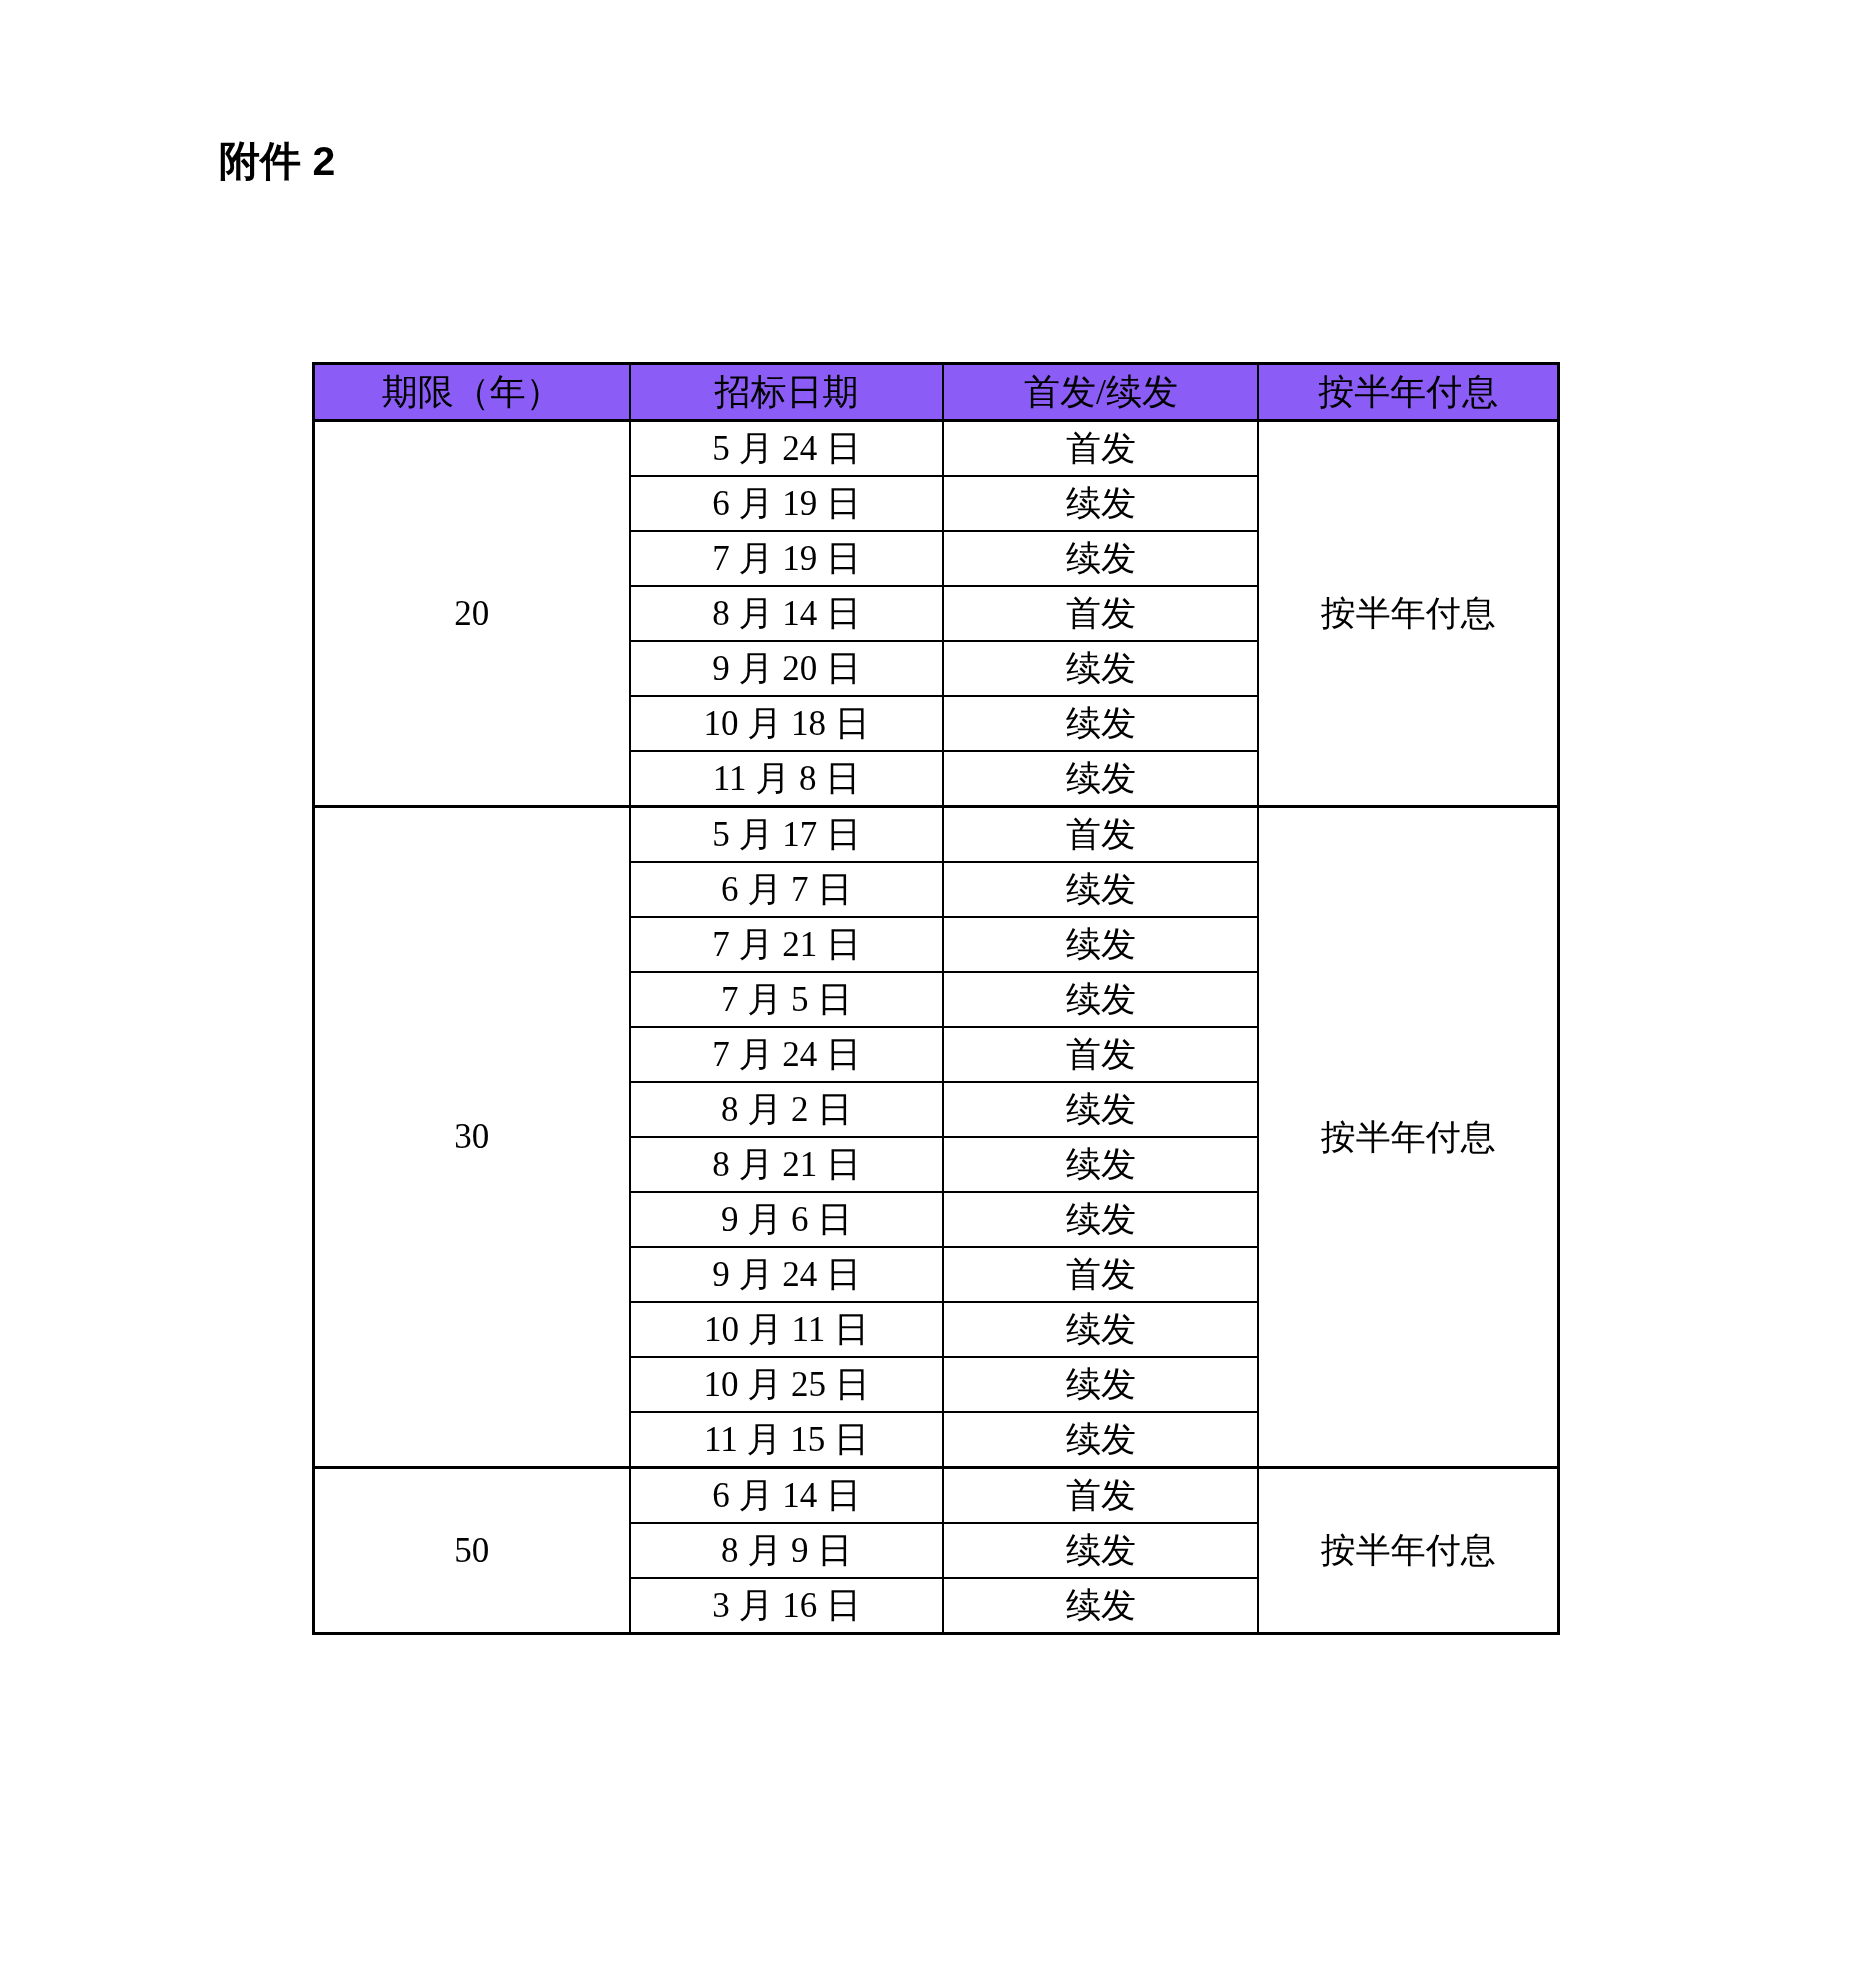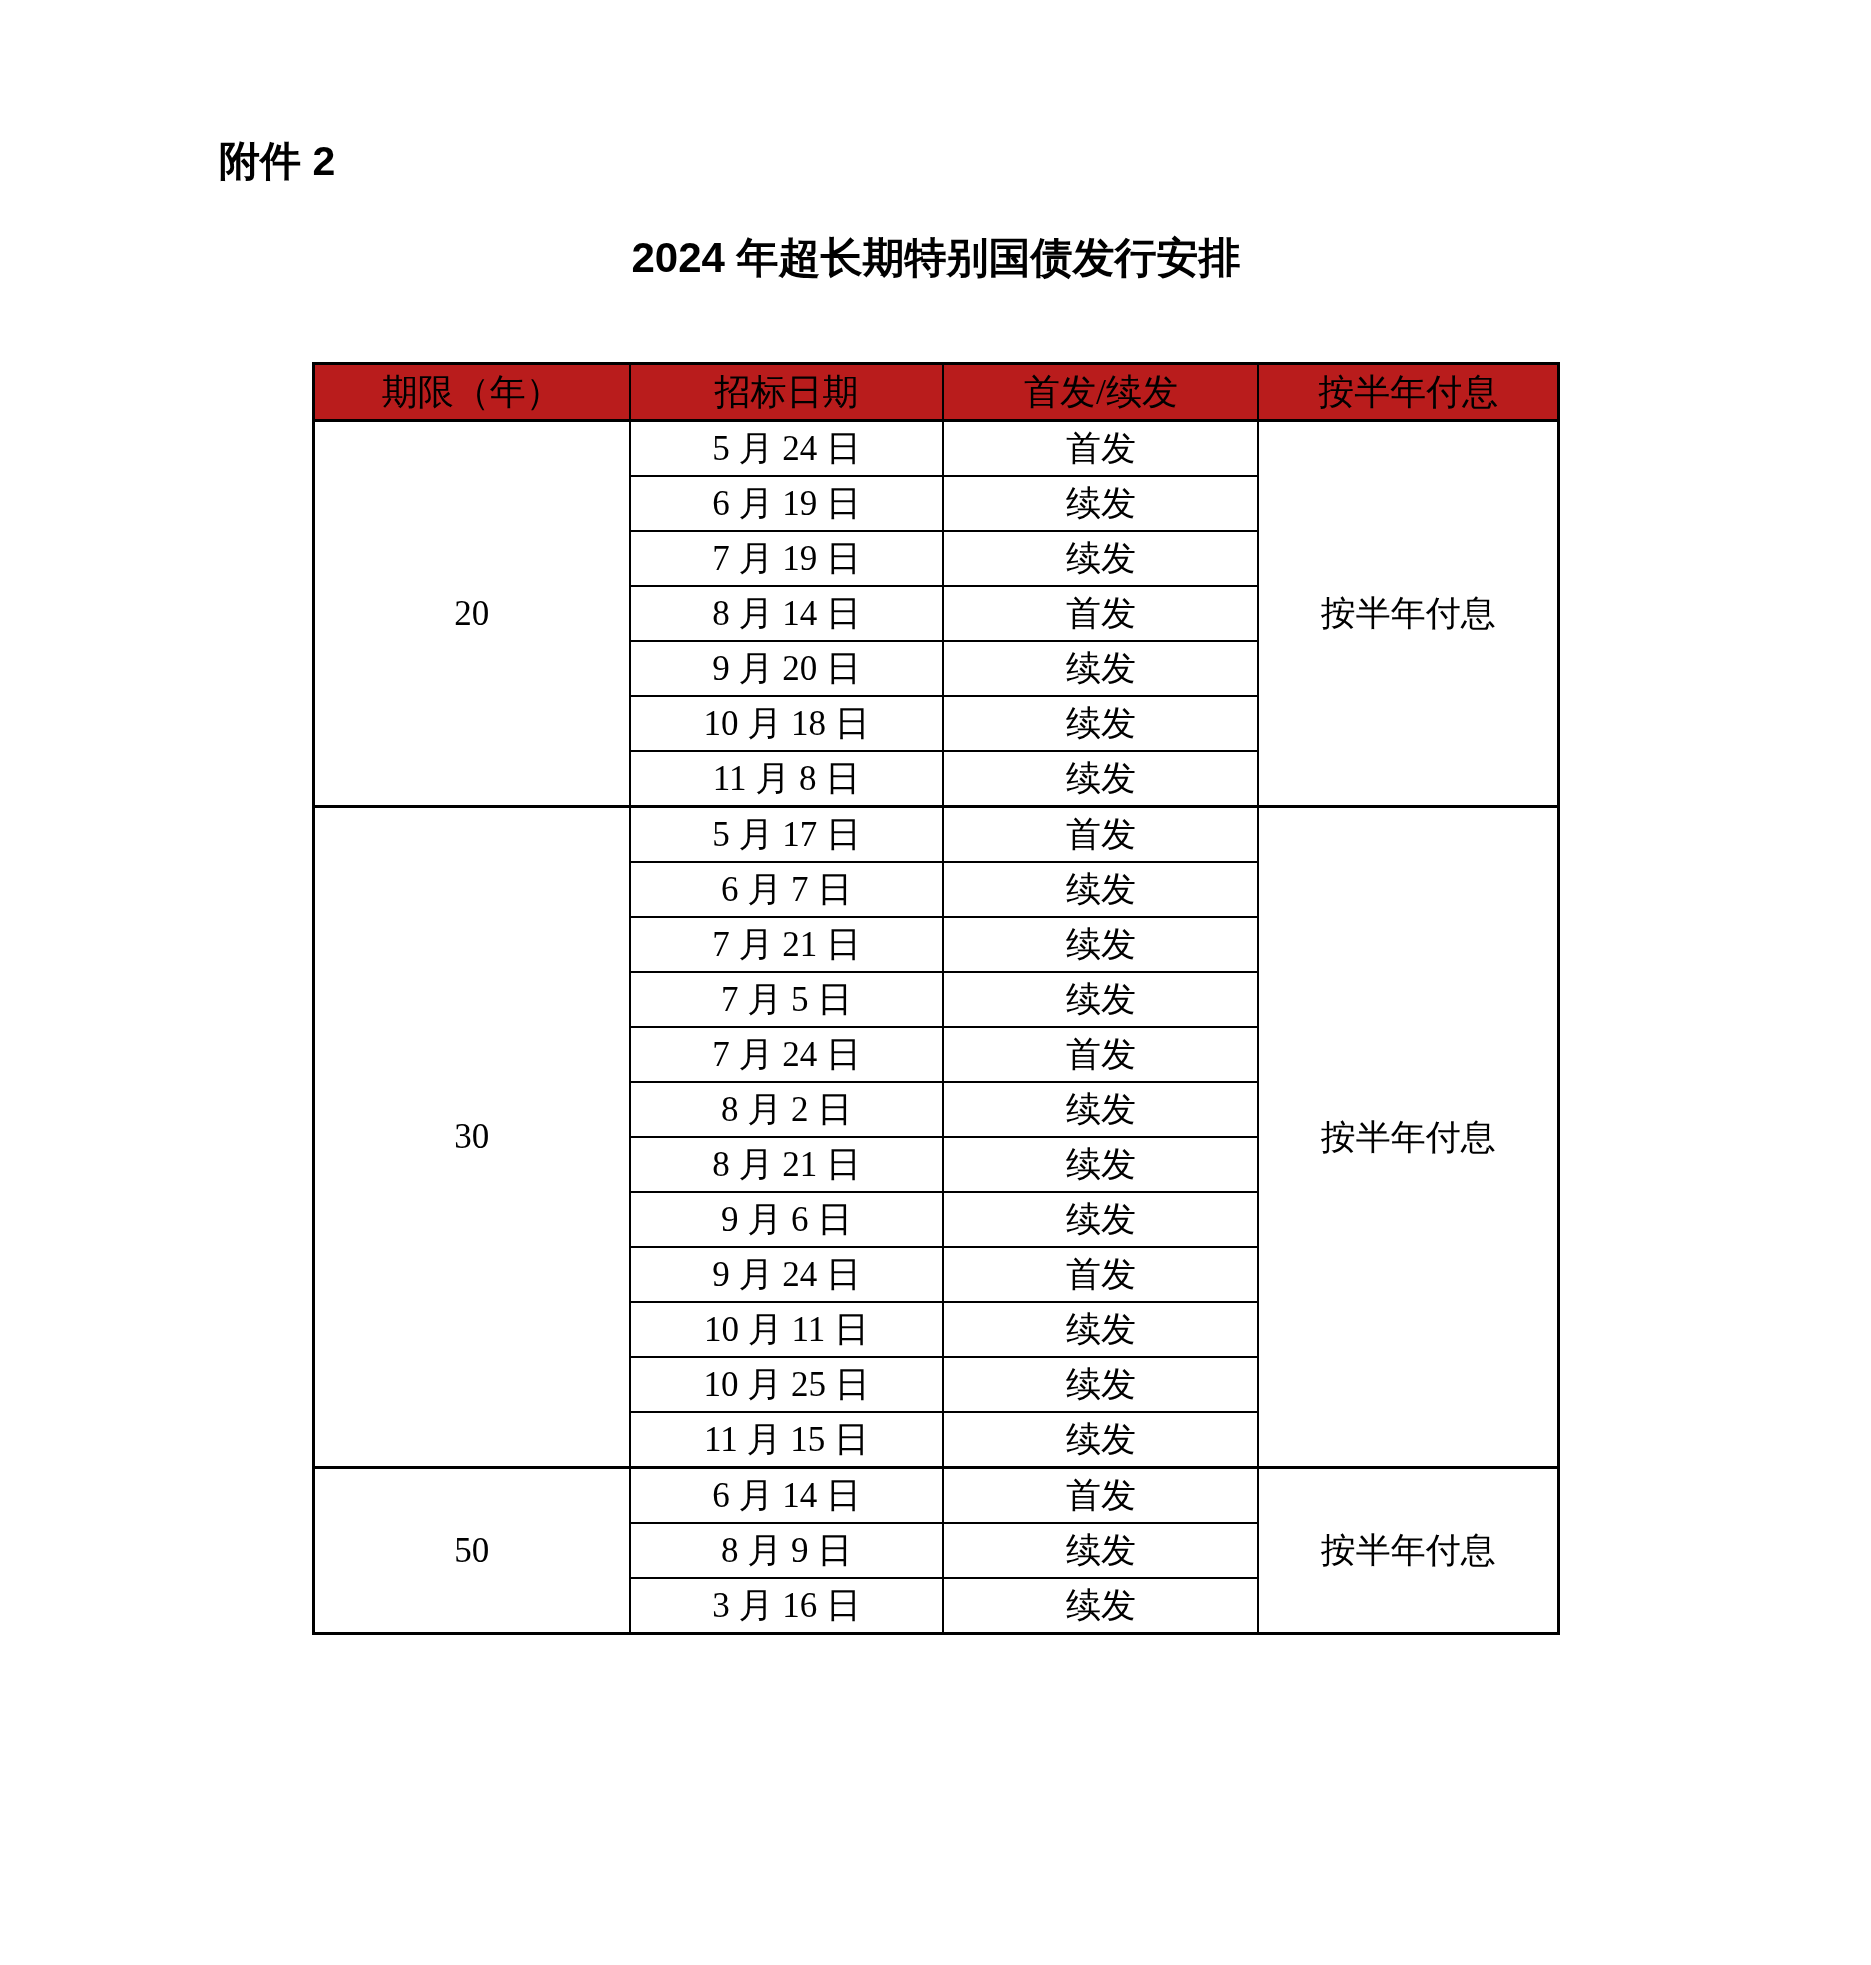--- a/index.html
+++ b/index.html
@@ -63,31 +63,30 @@
   table.schedule td { height: 53px; font-size: 35px; }
   tr.section-start td { border-top: 3.1px solid #000; border-radius: 16px; }
 </style>
 </head>
 <body>
 
 <div class="page">
 
   <div class="attachment">附件 2</div>
 
-  <h1 class="title">2024 年超长期特别国债发行安排</h1>
 
   <table class="schedule">
     <colgroup>
       <col style="width:25.4%">
       <col style="width:25.2%">
       <col style="width:25.3%">
       <col style="width:24.1%">
     </colgroup>
     <thead>
-      <tr style="background:#b91c1c">
+      <tr style="background:#8b5cf6">
         <th>期限（年）</th>
         <th>招标日期</th>
         <th>首发/续发</th>
         <th>按半年付息</th>
       </tr>
     </thead>
     <tbody>
 
       <tr class="section-start">
         <td rowspan="7">20</td>

